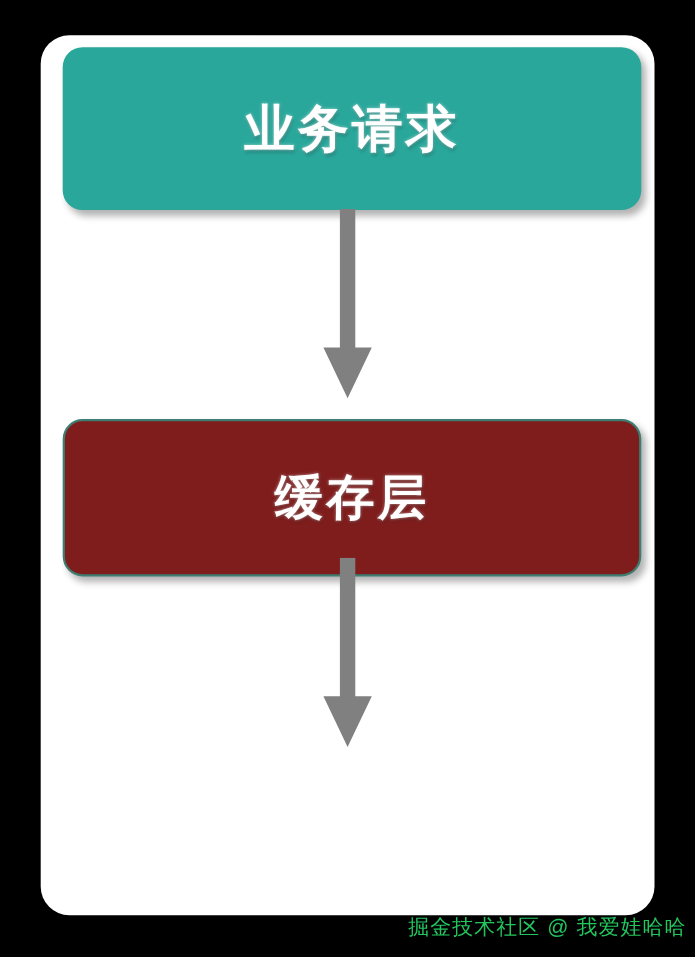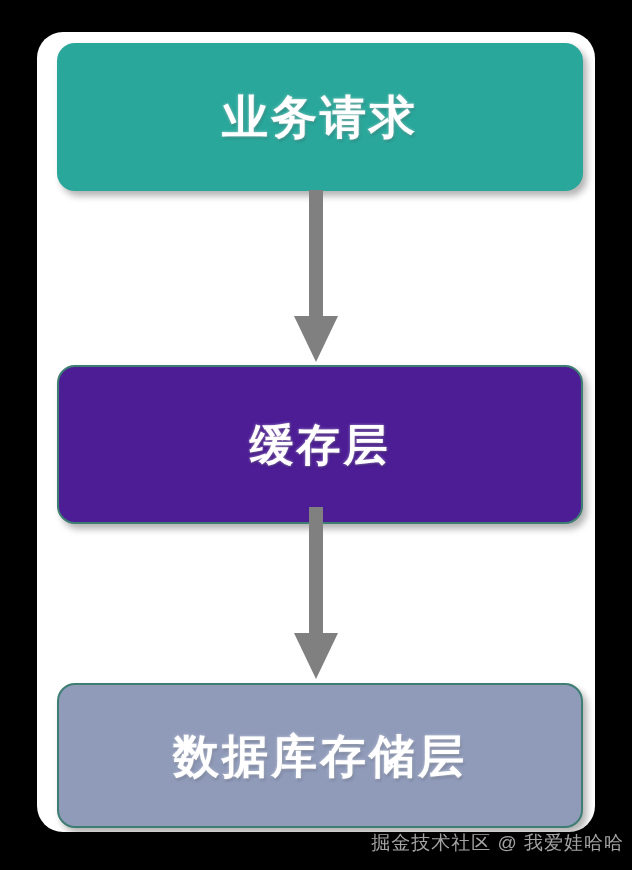--- a/index.html
+++ b/index.html
@@ -60,24 +60,24 @@
     top: 11px;
     width: 526px;
     height: 148px;
     background: #2aa79b;
   }
   #node-request .node-label { font-size: 46px; }
 
   
   #node-cache {
     left: 20px;
-    top: 333px;
+    top: 349px;
     width: 526px;
-    height: 159px;
-    background: #4c1d95;
+    height: 143px;
+    background: #7f1d1d;
     border: 2px solid #3d7d72;
   }
   #node-cache .node-label { font-size: 44px; }
 
   
   #node-db {
     left: 20px;
     top: 651px;
     width: 526px;
     height: 145px;
@@ -96,21 +96,21 @@
   #arrow-1 { top: 158px;  height: 180px; }
   #arrow-2 { top: 475px;  height: 180px; }
 
   .arrow svg { display: block; width: 58px; }
 
   
   #watermark {
     position: absolute;
     right: 8px;
     bottom: 14px;
-    color: #a3a3a3;
+    color: #22c55e;
     font-size: 19px;
     letter-spacing: 1px;
     white-space: nowrap;
     text-shadow: 0 1px 2px rgba(0,0,0,0.8);
   }
 </style>
 </head>
 <body>
 
 <div id="stage">
@@ -130,21 +130,18 @@
     <div class="node" id="node-cache">
       <span class="node-label">缓存层</span>
     </div>
 
     <div class="arrow" id="arrow-2">
       <svg viewBox="0 0 58 180" width="58" height="180">
         <polygon points="22,0 36,0 36,126 51,126 29,172 7,126 22,126" fill="#808080"></polygon>
       </svg>
     </div>
 
-    <div class="node" id="node-db">
-      <span class="node-label">数据库存储层</span>
-    </div>
 
   </div>
 
   <div id="watermark">掘金技术社区 @ 我爱娃哈哈</div>
 
 </div>
 
 </body></html>

